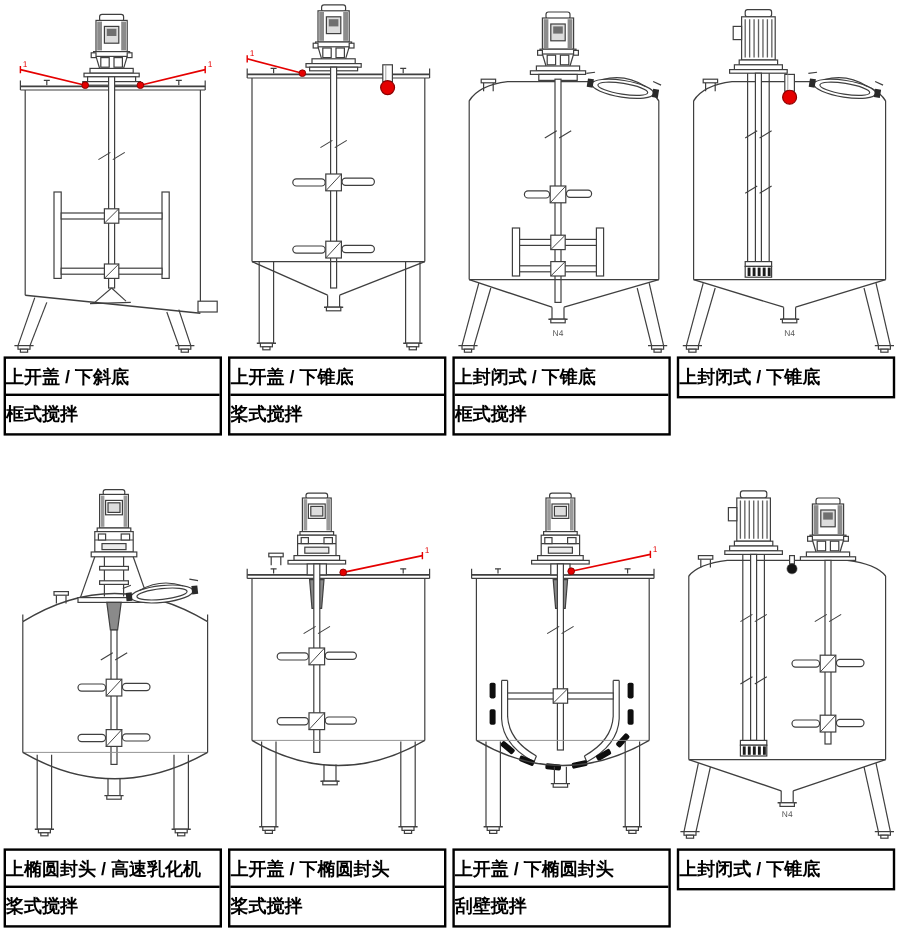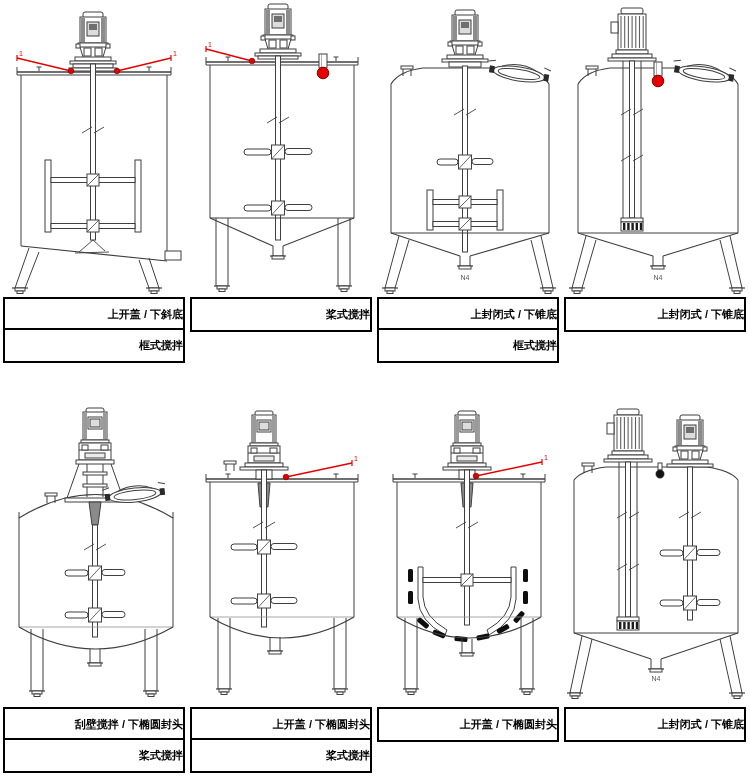--- a/index.html
+++ b/index.html
@@ -2,21 +2,21 @@
 <html><head>
 <meta charset="utf-8">
 <style>
   *{box-sizing:border-box;margin:0;padding:0}
   html,body{background:#ffffff}
   .page{position:relative;width:750px;height:778px;background:#fff;overflow:hidden;
         font-family:"Liberation Sans","DejaVu Sans",sans-serif}
   .cell{position:absolute;width:182px}
   svg.drawing{display:block;background:#fff}
   .label-box{position:absolute;left:0;width:182px;border:2px solid #000;background:#fff}
-  .label-row{height:31px;line-height:31px;text-align:right;font-size:11px;font-weight:700;
+  .label-row{height:31px;line-height:31px;text-align:left;font-size:15px;font-weight:700;
              color:#000;white-space:nowrap;border-bottom:2px solid #000;overflow:hidden}
   .label-row:last-child{border-bottom:0}
   .row1 .label-box{top:297px}
   .row2 .label-box{top:332px}
 </style>
 </head>
 <body>
 
 <div class="page">
 
@@ -192,20 +192,21 @@
           <rect x="27" y="286" width="10" height="3" rx="0" fill="#fff" stroke="#3f3f3f" stroke-width="1"></rect>
           <rect x="29" y="289" width="6" height="2.5" rx="0" fill="#fff" stroke="#3f3f3f" stroke-width="1"></rect>
           <line x1="148" y1="218" x2="148" y2="286" stroke="#3f3f3f" stroke-width="1" fill="none"></line>
           <line x1="160" y1="218" x2="160" y2="286" stroke="#3f3f3f" stroke-width="1" fill="none"></line>
           <line x1="146" y1="286" x2="162" y2="286" stroke="#3f3f3f" stroke-width="1.2" fill="none"></line>
           <rect x="149" y="286" width="10" height="3" rx="0" fill="#fff" stroke="#3f3f3f" stroke-width="1"></rect>
           <rect x="151" y="289" width="6" height="2.5" rx="0" fill="#fff" stroke="#3f3f3f" stroke-width="1"></rect>
         </g>
       </svg>
     <div class="label-box">
+      <div class="label-row">上开盖 / 下锥底</div>
       <div class="label-row">桨式搅拌</div>
     </div>
   </div>
 
   <div class="cell row1" style="left:377px;top:0">
     <svg id="svg2" class="drawing" width="182" height="295" viewBox="0 0 182 295">
         <g>
           <path d="M 14 84 Q 22 71 46 68 L 140 68 Q 164 71 172 84" fill="none" stroke="#3f3f3f" stroke-width="1.2"></path>
         </g>
         <g>
@@ -475,21 +476,21 @@
           <rect x="29" y="316" width="10" height="3" rx="0" fill="#fff" stroke="#3f3f3f" stroke-width="1"></rect>
           <rect x="31" y="319" width="6" height="2.5" rx="0" fill="#fff" stroke="#3f3f3f" stroke-width="1"></rect>
           <line x1="142" y1="254" x2="142" y2="316" stroke="#3f3f3f" stroke-width="1" fill="none"></line>
           <line x1="154" y1="254" x2="154" y2="316" stroke="#3f3f3f" stroke-width="1" fill="none"></line>
           <line x1="140" y1="316" x2="156" y2="316" stroke="#3f3f3f" stroke-width="1.2" fill="none"></line>
           <rect x="143" y="316" width="10" height="3" rx="0" fill="#fff" stroke="#3f3f3f" stroke-width="1"></rect>
           <rect x="145" y="319" width="6" height="2.5" rx="0" fill="#fff" stroke="#3f3f3f" stroke-width="1"></rect>
         </g>
       </svg>
     <div class="label-box">
-      <div class="label-row">刮壁搅拌 / 下椭圆封头</div>
+      <div class="label-row">上椭圆封头 / 高速乳化机</div>
       <div class="label-row">桨式搅拌</div>
     </div>
   </div>
 
   <div class="cell row2" style="left:190px;top:375px">
     <svg id="svg5" class="drawing" width="182" height="332" viewBox="0 0 182 332">
         <g>
           <line x1="20" y1="107" x2="20" y2="242" stroke="#3f3f3f" stroke-width="1" fill="none"></line>
           <line x1="164" y1="107" x2="164" y2="242" stroke="#3f3f3f" stroke-width="1" fill="none"></line>
         </g>
@@ -672,20 +673,21 @@
           <rect x="31" y="317" width="6" height="2.5" rx="0" fill="#fff" stroke="#3f3f3f" stroke-width="1"></rect>
           <line x1="144" y1="243" x2="144" y2="314" stroke="#3f3f3f" stroke-width="1" fill="none"></line>
           <line x1="156" y1="243" x2="156" y2="314" stroke="#3f3f3f" stroke-width="1" fill="none"></line>
           <line x1="142" y1="314" x2="158" y2="314" stroke="#3f3f3f" stroke-width="1.2" fill="none"></line>
           <rect x="145" y="314" width="10" height="3" rx="0" fill="#fff" stroke="#3f3f3f" stroke-width="1"></rect>
           <rect x="147" y="317" width="6" height="2.5" rx="0" fill="#fff" stroke="#3f3f3f" stroke-width="1"></rect>
         </g>
       </svg>
     <div class="label-box">
       <div class="label-row">上开盖 / 下椭圆封头</div>
+      <div class="label-row">刮壁搅拌</div>
     </div>
   </div>
 
   <div class="cell row2" style="left:564px;top:375px">
     <svg id="svg7" class="drawing" width="182" height="332" viewBox="0 0 182 332">
         <g>
           <path d="M 10 105 Q 18 95 42 92 L 142 92 Q 166 95 174 105" fill="none" stroke="#3f3f3f" stroke-width="1.2"></path>
         </g>
         <g>
           <line x1="10" y1="105" x2="10" y2="258" stroke="#3f3f3f" stroke-width="1" fill="none"></line>

